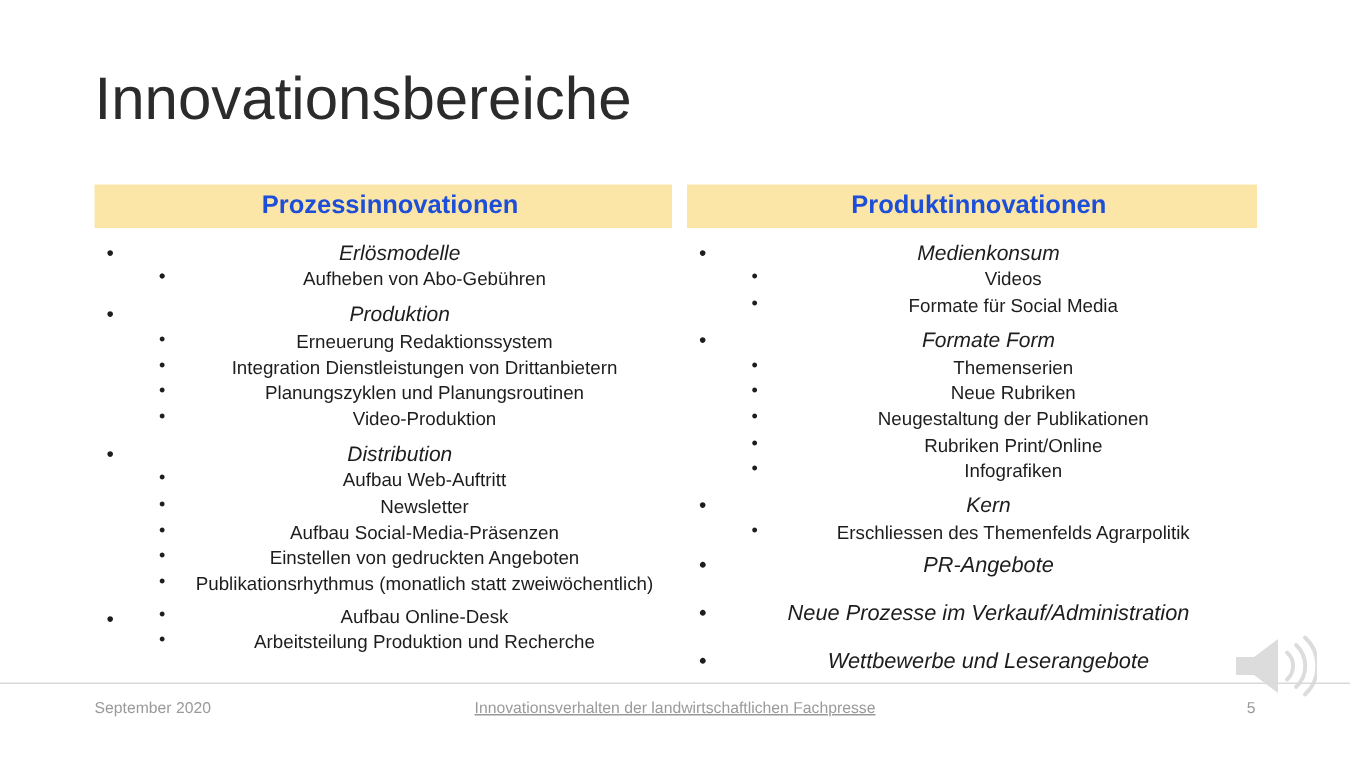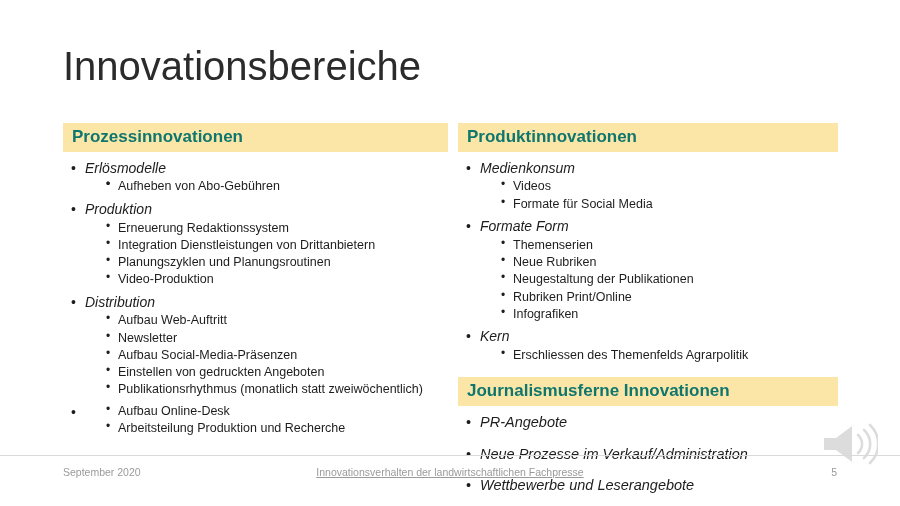--- a/index.html
+++ b/index.html
@@ -13,20 +13,21 @@
     font-family: "Liberation Sans", sans-serif;
     color: #222222;
     overflow: hidden;
     position: relative;
   }
   .slide {
     position: relative;
     width: 900px;
     height: 490px;
     box-sizing: border-box;
+    text-align: center;
   }
   .slide-title {
     position: absolute;
     left: 63px;
     top: 44px;
     font-size: 40px;
     font-weight: 400;
     color: #2b2b2b;
     letter-spacing: 0px;
     line-height: 1.1;
@@ -42,21 +43,21 @@
   }
   .col-right {
     left: 458px;
     width: 380px;
   }
 
   .section-head {
     background: #fbe6a8;
     font-weight: bold;
     font-size: 17px;
-    color: #0f766e;
+    color: #1d4ed8;
     padding: 4px 0 5px 9px;
     box-sizing: border-box;
     line-height: 1.15;
     margin-bottom: 7px;
   }
   .section-head.second {
     margin-top: 14px;
   }
 
   ul {
@@ -226,21 +227,20 @@
 
       <li>
         <span class="bullet">•</span>
         <span>Kern</span>
         <ul class="lvl2">
           <li><span class="bullet">•</span><span>Erschliessen des Themenfelds Agrarpolitik</span></li>
         </ul>
       </li>
     </ul>
 
-    <div class="section-head second">Journalismusferne Innovationen</div>
 
     <ul class="jour-list">
       <li><span class="bullet">•</span><span>PR-Angebote</span></li>
       <li><span class="bullet">•</span><span>Neue Prozesse im Verkauf/Administration</span></li>
       <li><span class="bullet">•</span><span>Wettbewerbe und Leserangebote</span></li>
 
     </ul>
   </div>
 
   <div class="speaker">

